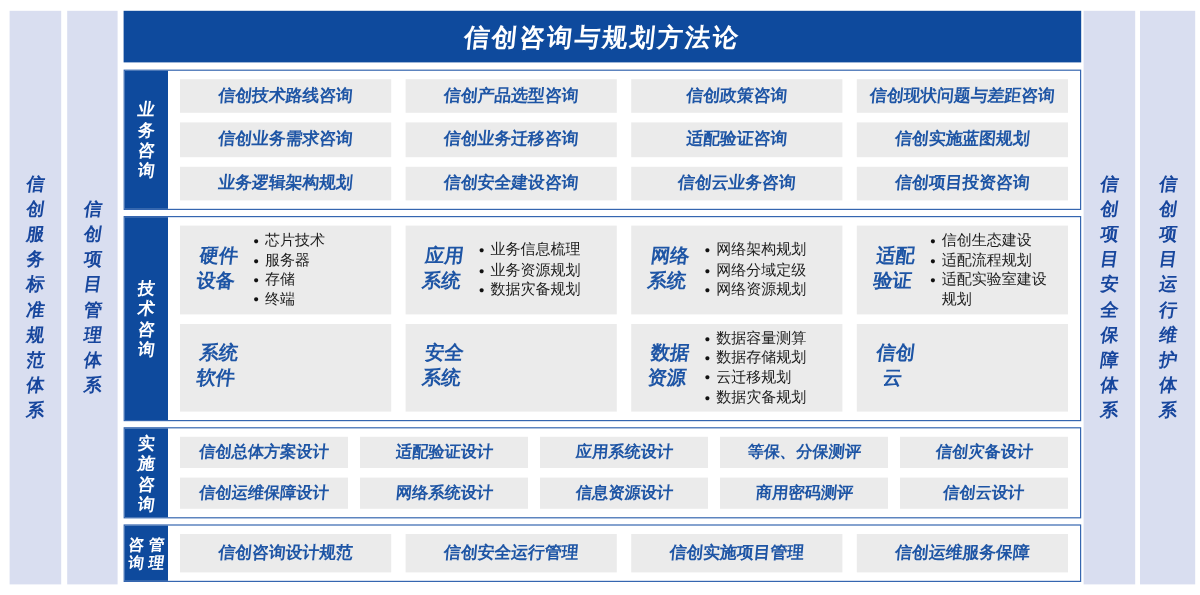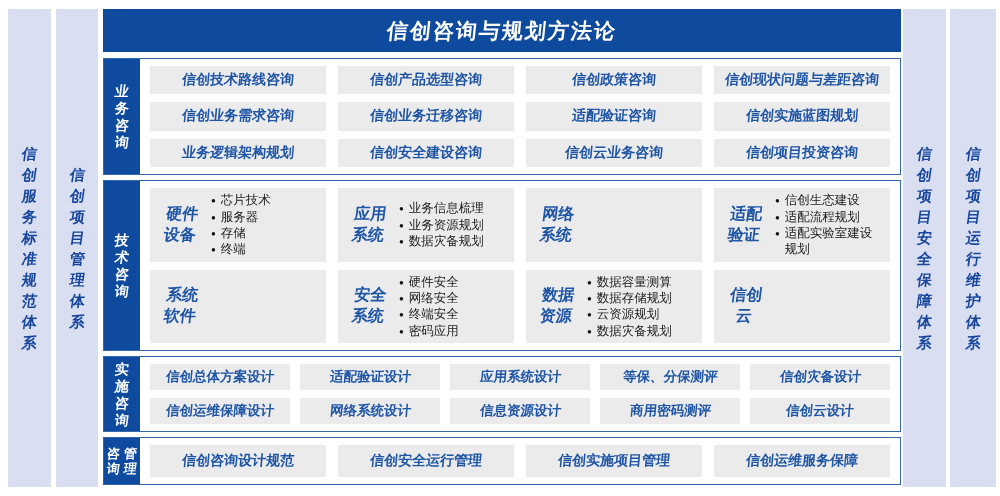--- a/index.html
+++ b/index.html
@@ -211,20 +211,31 @@
               </li>
               <li>
                 <span>数据灾备规划</span>
               </li>
             </ul>
           </div>
           <div class="group">
             <div class="gtitle">
               <span class="slant">网络系统</span>
             </div>
+            <ul class="bullets">
+              <li>
+                <span>网络架构规划</span>
+              </li>
+              <li>
+                <span>网络分域定级</span>
+              </li>
+              <li>
+                <span>网络资源规划</span>
+              </li>
+            </ul>
           </div>
           <div class="group">
             <div class="gtitle">
               <span class="slant">适配验证</span>
             </div>
             <ul class="bullets">
               <li>
                 <span>信创生态建设</span>
               </li>
               <li>
@@ -237,48 +248,34 @@
           </div>
           <div class="group">
             <div class="gtitle">
               <span class="slant">系统软件</span>
             </div>
           </div>
           <div class="group">
             <div class="gtitle">
               <span class="slant">安全系统</span>
             </div>
-            <ul class="bullets">
-              <li>
-                <span>硬件安全</span>
-              </li>
-              <li>
-                <span>网络安全</span>
-              </li>
-              <li>
-                <span>终端安全</span>
-              </li>
-              <li>
-                <span>密码应用</span>
-              </li>
-            </ul>
           </div>
           <div class="group">
             <div class="gtitle">
               <span class="slant">数据资源</span>
             </div>
             <ul class="bullets">
               <li>
                 <span>数据容量测算</span>
               </li>
               <li>
                 <span>数据存储规划</span>
               </li>
               <li>
-                <span>云资源规划</span>
+                <span>云迁移规划</span>
               </li>
               <li>
                 <span>数据灾备规划</span>
               </li>
             </ul>
           </div>
           <div class="group">
             <div class="gtitle">
               <span class="slant">信创云</span>
             </div>

